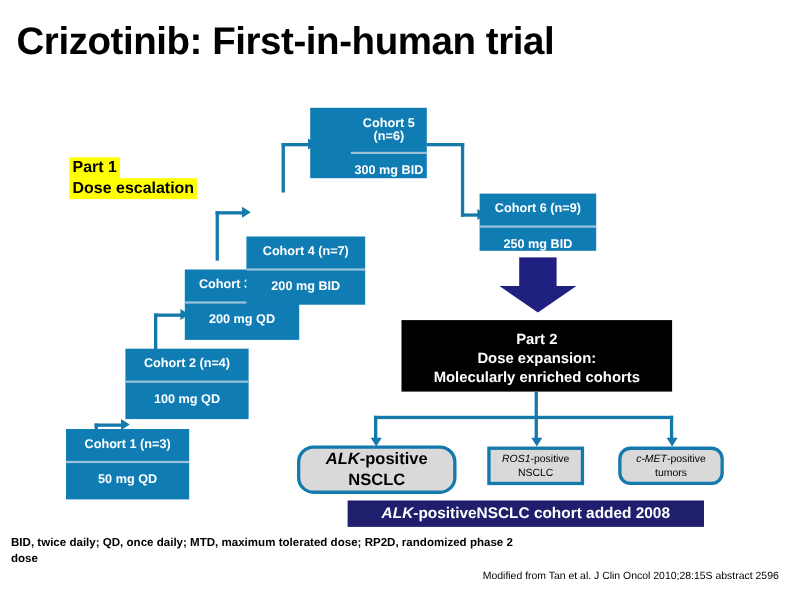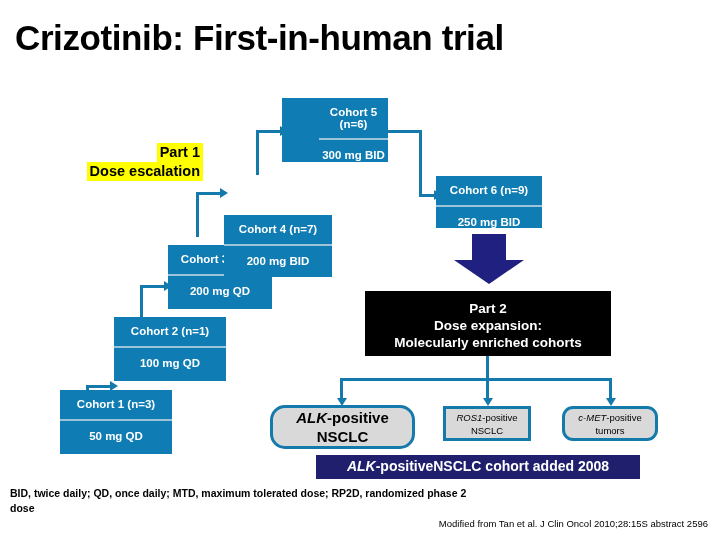--- a/index.html
+++ b/index.html
@@ -32,21 +32,21 @@
     white-space: nowrap;
   }
 
   
   .part1-label {
     position: absolute;
     font-size: 14.5px;
     font-weight: bold;
     color: #000000;
     line-height: 17px;
-    text-align: right;
+    text-align: left;
   }
   .part1-label .hl {
     background: #ffff00;
     padding: 1px 3px 1px 3px;
     display: inline-block;
   }
 
   
   .cohort {
     position: absolute;
@@ -206,21 +206,21 @@
   <div class="conn conn-h" style="left:419px; top:194px; width:18px;"></div>
   <div class="arrow-right" style="left:434px; top:190px;"></div>
 
   <div class="cohort" style="left:60px; top:390px; width:112px; height:64px;">
     <div class="chead">Cohort 1 (n=3)</div>
     <div class="cdivider"></div>
     <div class="cdose">50 mg QD</div>
   </div>
 
   <div class="cohort" style="left:114px; top:317px; width:112px; height:64px;">
-    <div class="chead">Cohort 2 (n=1)</div>
+    <div class="chead">Cohort 2 (n=4)</div>
     <div class="cdivider"></div>
     <div class="cdose">100 mg QD</div>
   </div>
 
   <div class="cohort" style="left:168px; top:245px; width:104px; height:64px;">
     <div class="chead">Cohort 3 (n=8)</div>
     <div class="cdivider"></div>
     <div class="cdose">200 mg QD</div>
   </div>
 

